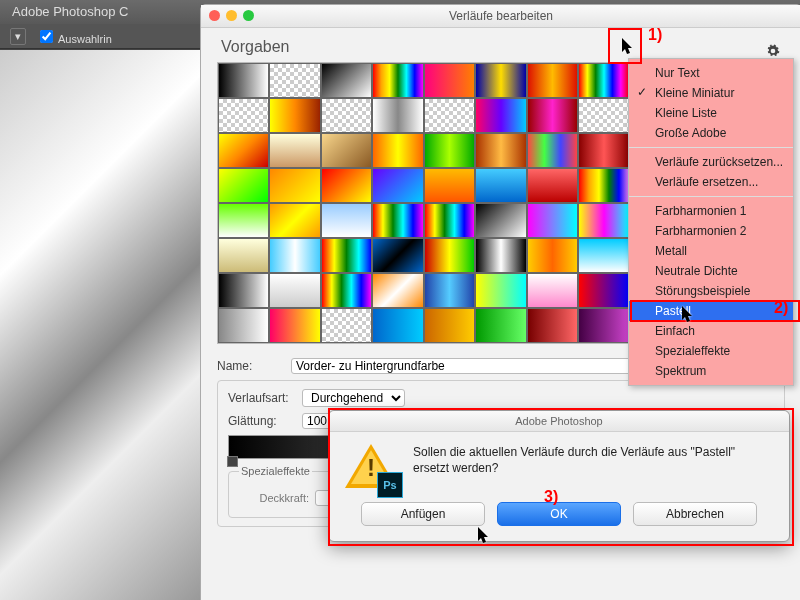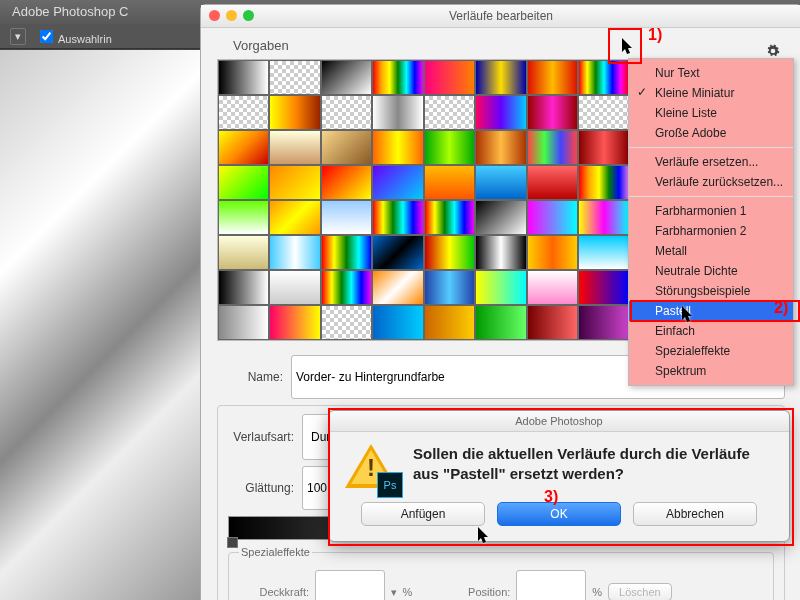--- a/index.html
+++ b/index.html
@@ -5,60 +5,60 @@
   html,body{margin:0;padding:0;width:800px;height:600px;overflow:hidden;font-family:"Helvetica Neue",Arial,sans-serif;font-size:12px;background:#444;color:#222}
   .topbar{position:absolute;left:0;top:0;right:0;height:22px;background:linear-gradient(#6b6b6b,#545454);color:#ddd;padding:4px 12px;font-size:13px}
   .toolbar{position:absolute;left:0;top:24px;right:0;height:24px;background:#555;border-bottom:1px solid #333;display:flex;align-items:center;padding:0 10px;color:#ddd;font-size:11px;gap:10px}
   .canvas{position:absolute;left:0;top:50px;width:200px;bottom:0;background:linear-gradient(135deg,#ccc 0%,#fff 30%,#888 55%,#eee 70%,#999 100%)}
   
   .dialog{position:absolute;left:200px;top:4px;width:600px;height:596px;background:#f2f2f2;border:1px solid #aaa;border-top-left-radius:6px;border-top-right-radius:6px}
   .titlebar{height:22px;display:flex;align-items:center;justify-content:center;background:linear-gradient(#fafafa,#e5e5e5);border-bottom:1px solid #ccc;position:relative;font-size:12px;color:#555}
   .traffic{position:absolute;left:8px;top:5px;display:flex;gap:6px}
   .tl{width:11px;height:11px;border-radius:50%}
   .red{background:#ff5f57}.yel{background:#ffbd2e}.grn{background:#28c940}
-  .presets{margin:10px 16px 6px 32px;font-size:13px;color:#555}
+  .presets{margin:10px 16px 6px 20px;font-size:16px;color:#555}
   .preset-box{border:1px solid #bbb;background:#fff;height:280px;margin:4px 16px 0 16px;position:relative;overflow:hidden;box-shadow:inset 0 0 0 1px #eee}
   .grid{display:grid;grid-template-columns:repeat(11,1fr);grid-auto-rows:35px;gap:0}
   .sw{border:1px solid #666;box-sizing:border-box}
   .gear{position:absolute;right:18px;top:36px;width:20px;height:20px;display:flex;align-items:center;justify-content:center}
   .gear svg{width:14px;height:14px}
   .red-box{position:absolute;border:2px solid #f00;pointer-events:none}
   .ann{position:absolute;color:#f00;font-size:16px;font-weight:bold}
   .cursor{position:absolute;width:12px;height:18px}
   .cursor svg{width:12px;height:18px;filter:drop-shadow(0 0 1px #fff)}
   .menu{position:absolute;right:6px;top:58px;width:164px;background:#fca5a5;border:1px solid #bbb;box-shadow:2px 2px 6px rgba(0,0,0,.25);font-size:12px;padding:4px 0}
   .menu .mi{padding:3px 10px 3px 26px;position:relative;white-space:nowrap;cursor:default}
   .menu .mi.sel{background:#2e6ff0;color:#fff}
   .menu .sep{height:1px;background:#ddd;margin:4px 0}
   .menu .check{position:absolute;left:8px;top:2px}
   .row{display:flex;align-items:center;gap:8px;margin:6px 16px;font-size:12px;color:#444}
-  .row label{width:66px;text-align:right}
-  input[type=text],select{font-size:12px;padding:14px 4px;border:1px solid #bbb;border-radius:3px;background:#fff}
+  .row label{width:66px;}
+  input[type=text],select{font-size:12px;padding:0 4px;border:1px solid #bbb;border-radius:3px;background:#fff}
   .wide{flex:1}
   .grad-edit{margin:6px 16px;border:1px solid #ccc;border-radius:4px;padding:8px 10px}
   .stops-label{font-size:11px;color:#666;margin:4px 0 2px 2px}
   .gradbar{height:22px;border:1px solid #999;background:linear-gradient(90deg,#000,#777,#fff);margin:4px 0;position:relative}
   .stop{position:absolute;bottom:-9px;width:9px;height:9px;background:#444;border:1px solid #777}
   fieldset{border:1px solid #ccc;border-radius:4px;margin:6px 0 0 0;padding:6px 8px 10px 8px;font-size:11px;color:#777}
   fieldset .frow{display:flex;align-items:center;gap:6px;margin-top:4px}
   fieldset label{width:72px;text-align:right;display:inline-block}
   fieldset input{width:60px}
   fieldset button{font-size:11px;padding:2px 10px;border:1px solid #bbb;border-radius:4px;background:linear-gradient(#fff,#eee)}
   .side-btns{position:absolute;right:18px;top:352px;display:flex;flex-direction:column;gap:6px}
   .btn{width:60px;font-size:12px;padding:3px 0;border:1px solid #bbb;border-radius:4px;background:linear-gradient(#fff,#eee);text-align:center}
   
   .alert{position:absolute;left:328px;top:410px;width:460px;height:130px;background:#f2f2f2;border:1px solid #999;border-radius:6px;box-shadow:0 6px 18px rgba(0,0,0,.4)}
   .alert .atitle{height:20px;background:linear-gradient(#fafafa,#e6e6e6);border-top-left-radius:6px;border-top-right-radius:6px;display:flex;align-items:center;justify-content:center;font-size:11px;color:#666;border-bottom:1px solid #d0d0d0}
   .alert .body{display:flex;gap:14px;padding:12px 16px 8px 16px}
   .alert .icon{width:54px;height:50px;position:relative;flex:0 0 54px}
   .tri{width:0;height:0;border-left:26px solid transparent;border-right:26px solid transparent;border-bottom:44px solid #f2a800;position:absolute;left:0;top:0}
   .tri2{width:0;height:0;border-left:20px solid transparent;border-right:20px solid transparent;border-bottom:34px solid #ffd24d;position:absolute;left:6px;top:6px}
   .exc{position:absolute;left:22px;top:10px;font-weight:bold;color:#5a3b00;font-size:24px}
-  .ps-badge{position:absolute;right:-4px;bottom:-4px;width:24px;height:24px;background:#001d26;color:#58c0e8;font-size:11px;font-weight:normal;display:flex;align-items:center;justify-content:center;border:1px solid #2aa8d8}
-  .alert .msg{font-size:15px;font-weight:700;color:#222;line-height:1.35}
+  .ps-badge{position:absolute;right:-4px;bottom:-4px;width:24px;height:24px;background:#001d26;color:#58c0e8;font-size:11px;font-weight:bold;display:flex;align-items:center;justify-content:center;border:1px solid #2aa8d8}
+  .alert .msg{font-size:12px;font-weight:400;color:#222;line-height:1.35}
   .alert .btns{display:flex;gap:12px;justify-content:center;padding:0 16px 10px 16px}
   .alert .b{min-width:94px;padding:4px 14px;border:1px solid #bbb;border-radius:5px;background:linear-gradient(#fff,#e9e9e9);text-align:center;font-size:12px}
   .alert .b.primary{background:linear-gradient(#5aa6ff,#1a6fe8);color:#fff;border-color:#1a6fe8}
   
   .chk{background-image:linear-gradient(45deg,#ccc 25%,transparent 25%),linear-gradient(-45deg,#ccc 25%,transparent 25%),linear-gradient(45deg,transparent 75%,#ccc 75%),linear-gradient(-45deg,transparent 75%,#ccc 75%);background-size:8px 8px;background-position:0 0,0 4px,4px -4px,-4px 0}
 </style>
 </head>
 <body>
 
 <div class="topbar">Adobe Photoshop C</div>
@@ -216,22 +216,22 @@
     </fieldset>
   </div>
 </div>
 
 <div class="menu" id="flyout">
     <div class="mi"><span>Nur Text</span></div>
     <div class="mi"><span class="check">✓</span><span>Kleine Miniatur</span></div>
     <div class="mi"><span>Kleine Liste</span></div>
     <div class="mi"><span>Große Adobe</span></div>
     <div class="sep"></div>
+    <div class="mi"><span>Verläufe zurücksetzen...</span></div>
     <div class="mi"><span>Verläufe ersetzen...</span></div>
-    <div class="mi"><span>Verläufe zurücksetzen...</span></div>
     <div class="sep"></div>
     <div class="mi"><span>Farbharmonien 1</span></div>
     <div class="mi"><span>Farbharmonien 2</span></div>
     <div class="mi"><span>Metall</span></div>
     <div class="mi"><span>Neutrale Dichte</span></div>
     <div class="mi"><span>Störungsbeispiele</span></div>
     <div class="mi sel"><span>Pastell</span></div>
     <div class="mi"><span>Einfach</span></div>
     <div class="mi"><span>Spezialeffekte</span></div>
     <div class="mi"><span>Spektrum</span></div>

